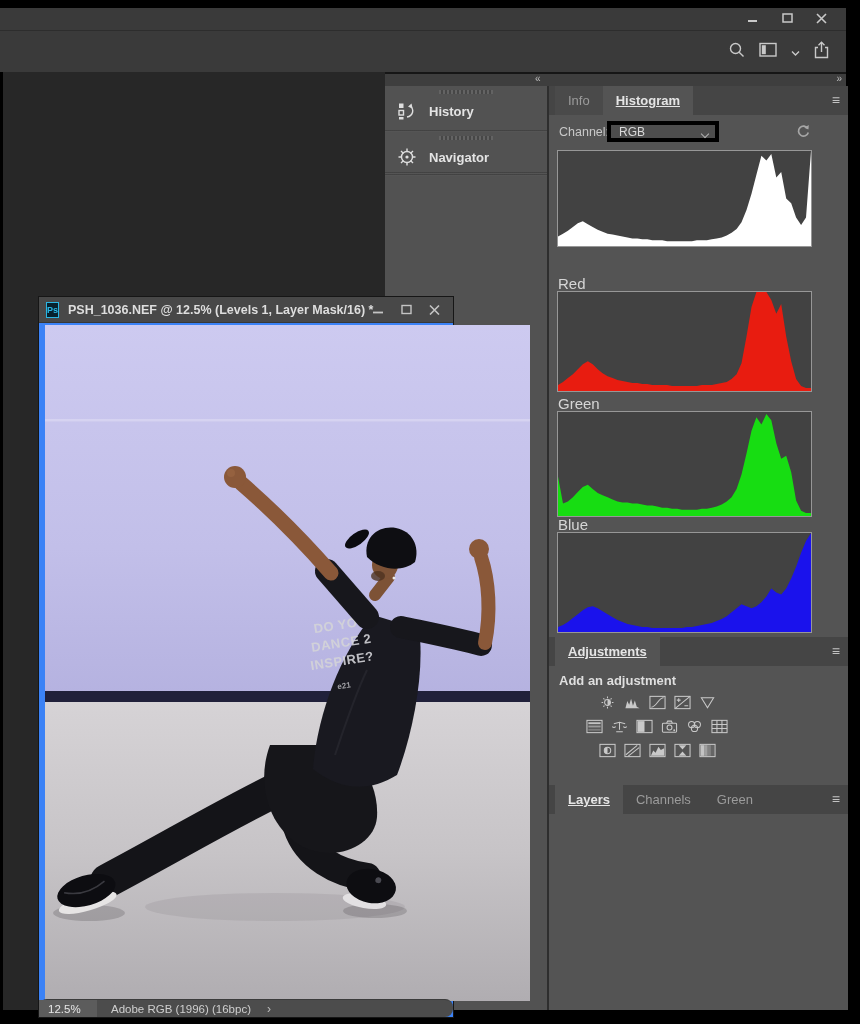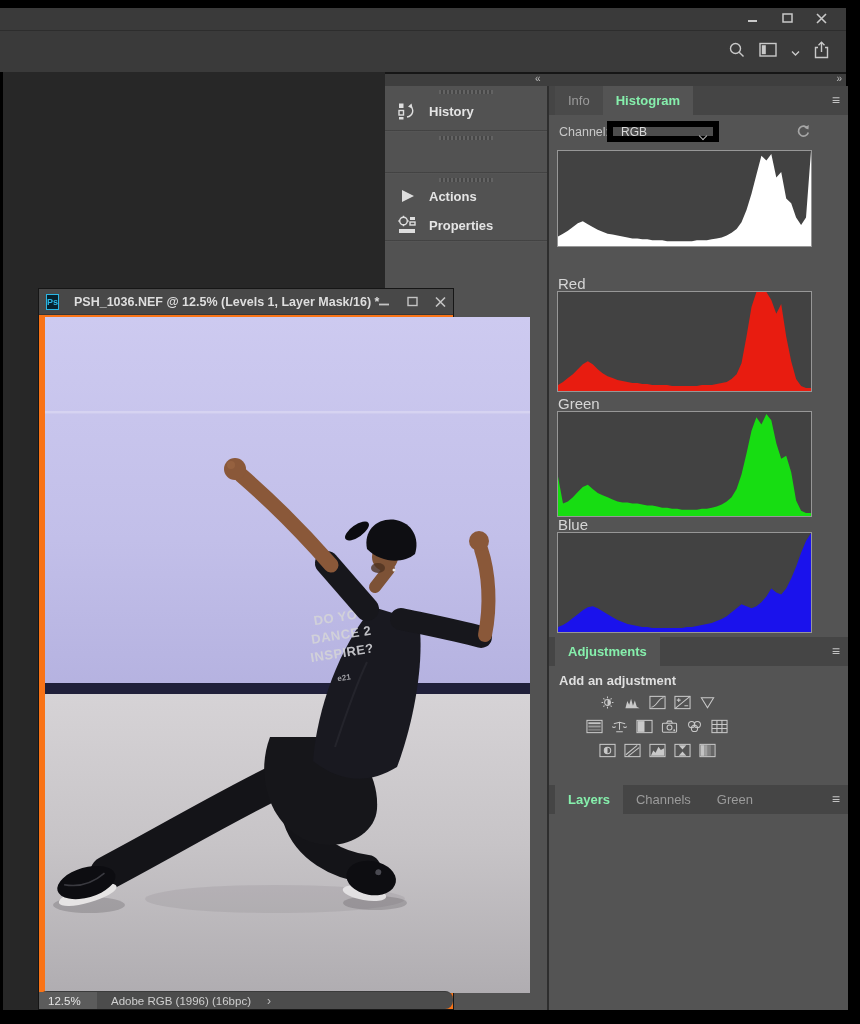--- a/index.html
+++ b/index.html
@@ -33,29 +33,29 @@
   
   .dock-col2 { left:547px; top:86px; width:301px; height:924px; background:#525252; border-left:2px solid #2e2e2e; }
   .panel { position:absolute; left:0; width:299px; }
   .histogram-panel { top:0; height:551px; }
   .adjustments-panel { top:551px; height:148px; }
   .layers-panel { top:699px; height:225px; }
   .panel-tabs { height:29px; background:#454545; display:flex; align-items:stretch; position:relative; }
   .tab { padding:0 13px; display:flex; align-items:center; font-size:13px; color:#9b9b9b; cursor:default; }
   .tab.first { margin-left:6px; }
   .tab.dim { background:#4a4a4a; }
-  .tab.active { background:#545454; color:#86efac; font-weight:bold; }
+  .tab.active { background:#545454; color:#e5e5e5; font-weight:bold;text-decoration:underline; }
   .panel-menu { position:absolute; right:8px; top:6px; font-size:14px; color:#c3c3c3; }
   .panel-body { position:relative; background:#545454; }
   .histo-body { height:522px; }
   .adj-body { height:119px; }
   .layers-body { height:196px; }
 
   .field-label { position:absolute; font-size:12.5px; color:#c8c8c8; }
-  .sel { position:absolute; height:21px; background:#4d4d4d; border:6px solid #000000; display:flex; align-items:center; padding:0 8px; font-size:12px; color:#d8d8d8; }
+  .sel { position:absolute; height:21px; background:#4d4d4d; border:4px solid #000000; display:flex; align-items:center; padding:0 8px; font-size:12px; color:#d8d8d8; }
   .sel .chev { position:absolute; right:7px; top:6px; width:6px; height:6px; border-right:1.4px solid #b2b2b2; border-bottom:1.4px solid #b2b2b2; transform:rotate(45deg); }
   .chart { position:absolute; background:#424242; border:1px solid #979797; }
   .chart svg { display:block; }
   .chart-rgb   { left:8px; top:35px;  width:255px; height:97px; }
   .chart-red   { left:8px; top:176px; width:255px; height:101px; }
   .chart-green { left:8px; top:296px; width:255px; height:106px; }
   .chart-blue  { left:8px; top:417px; width:255px; height:101px; }
   .channel-label { left:10px; top:10px; }
   .channel-sel { left:58px; top:6px; width:112px; }
   .refresh-btn { position:absolute; left:246px; top:8px; width:16px; height:16px; }
@@ -65,24 +65,24 @@
   .lab-red { top:160px; } .lab-green { top:280px; } .lab-blue { top:401px; }
 
   .adj-heading { position:absolute; left:10px; top:7px; font-size:13px; font-weight:bold; color:#dfdfdf; }
   .adj-rows { position:absolute; left:2px; top:29px; width:212px; }
   .adj-row { display:flex; justify-content:center; gap:7px; margin-bottom:9px; }
   .adj-icon { width:18px; height:15px; display:flex; align-items:center; justify-content:center; }
   .adj-icon svg .s { stroke:#c9c9c9; fill:none; stroke-width:1.1; }
   .adj-icon svg .f { fill:#c9c9c9; stroke:none; }
 
   
-  .doc-window { left:38px; top:288px; width:416px; height:722px; background:#f97316; border:1px solid #161616; z-index:5; }
+  .doc-window { left:38px; top:296px; width:416px; height:722px; background:#3b82f6; border:1px solid #161616; z-index:5; }
   .doc-titlebar { height:26px; background:#484848; display:flex; align-items:center; border-bottom:1px solid #383838; }
   .ps-badge { margin-left:7px; width:17px; height:16px; background:#07222e; border:1px solid #2ab6e4; color:#2ab6e4; font-size:9px; font-weight:bold; display:flex; align-items:center; justify-content:center; }
-  .doc-title { margin-left:15px; font-size:12.5px; font-weight:bold; color:#dedede; white-space:nowrap; }
+  .doc-title { margin-left:9px; font-size:12.5px; font-weight:bold; color:#dedede; white-space:nowrap; }
   .doc-controls { margin-left:auto; margin-right:16px; display:flex; gap:17px; align-items:center; }
   .photo { position:absolute; left:6px; top:28px; width:485px; height:676px; overflow:hidden; }
   .doc-status { position:absolute; left:0; bottom:0; width:100%; height:18px; background:#4c4c4c; border-top:1px solid #3b3b3b; display:flex; align-items:center; font-size:11.5px;border-radius:8px; }
   .zoom-chip { width:58px; height:100%; background:#5c5c5c; color:#e6e6e6; display:flex; align-items:center; padding-left:9px; }
   .profile { margin-left:14px; color:#cfcfcf; }
   .status-chevron { margin-left:16px; color:#bdbdbd; font-size:12px; }
 
   .icon-stroke { stroke:#c9c9c9; fill:none; stroke-width:1.4; }
   .icon-fill { fill:#c9c9c9; }
   .dicon-stroke { stroke:#dedede; fill:none; stroke-width:1.4; }
@@ -153,45 +153,32 @@
               <path class="dicon-stroke" d="M10 16 C16 15 18 8 12.5 5"></path>
               <path class="dicon-fill" d="M14.5 2.5 L11 5.8 L15.6 7.2 Z"></path>
             </svg>
           </span>
         <span class="di-label">History</span>
       </div>
     </div>
     <div class="dock-sep"></div>
     <div class="dock-group" style="height:40px">
       <div class="grip"></div>
-    </div>
-    <div class="dock-sep"></div>
-    <div class="dock-group" style="height:66px">
-      <div class="grip"></div>
-      <div class="dock-item compact">
+      <div class="dock-item">
         <span class="dock-icon">
             <svg width="20" height="20">
-              <path class="dicon-fill" d="M5 4 L17 10 L5 16 Z"></path>
+              <circle class="dicon-stroke" cx="10" cy="10" r="5.5"></circle>
+              <circle class="dicon-fill" cx="10" cy="10" r="1.6"></circle>
+              <path class="dicon-stroke" d="M10 1.5 V5 M10 15 V18.5 M1.5 10 H5 M15 10 H18.5 M4 4 L6.5 6.5 M13.5 13.5 L16 16 M16 4 L13.5 6.5 M6.5 13.5 L4 16"></path>
             </svg>
           </span>
-        <span class="di-label">Actions</span>
-      </div>
-      <div class="dock-item compact">
-        <span class="dock-icon">
-            <svg width="20" height="20">
-              <circle class="dicon-stroke" cx="6.5" cy="6" r="3.8"></circle>
-              <path class="dicon-stroke" d="M6.5 2.2 V0.8 M6.5 9.8 V11.2 M2.7 6 H1.3 M10.3 6 H11.7"></path>
-              <rect class="dicon-fill" x="13" y="2" width="5" height="3"></rect>
-              <rect class="dicon-stroke" x="13" y="7" width="5" height="3"></rect>
-              <rect class="dicon-fill" x="2" y="14" width="16" height="4"></rect>
-            </svg>
-          </span>
-        <span class="di-label">Properties</span>
-      </div>
-    </div>
+        <span class="di-label">Navigator</span>
+      </div>
+    </div>
+    <div class="dock-sep"></div>
     <div class="dock-sep"></div>
   </div>
 
   <div class="abs dock-col2">
 
     <div class="panel histogram-panel">
       <div class="panel-tabs">
         <div class="tab dim first">Info</div>
         <div class="tab active">Histogram</div>
         <span class="panel-menu">≡</span>

